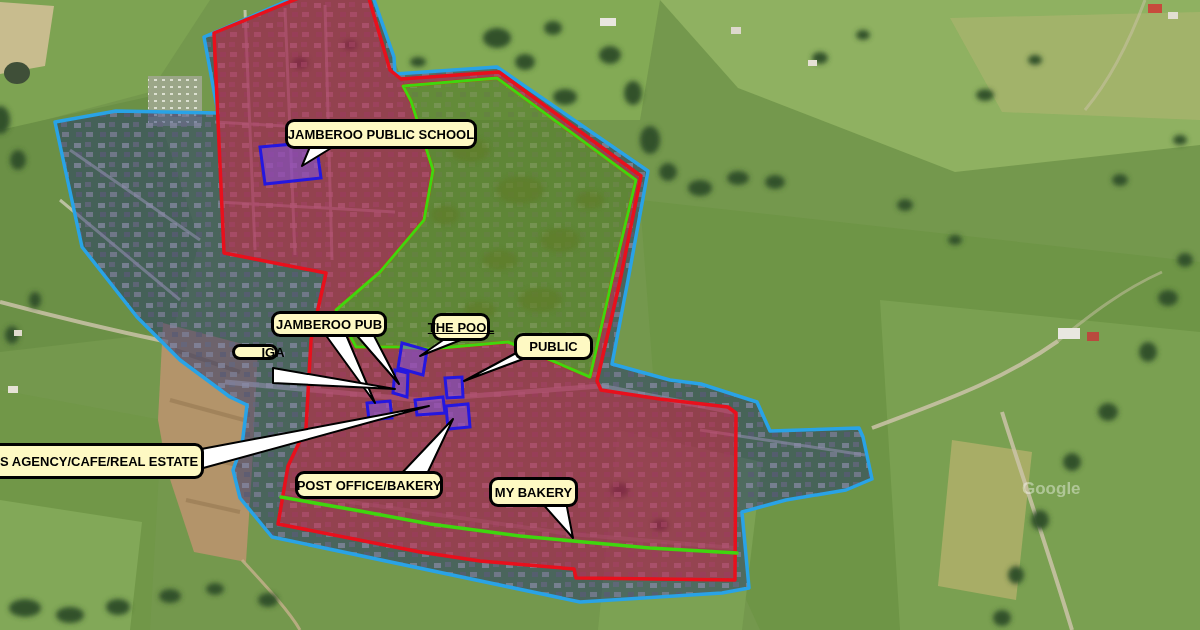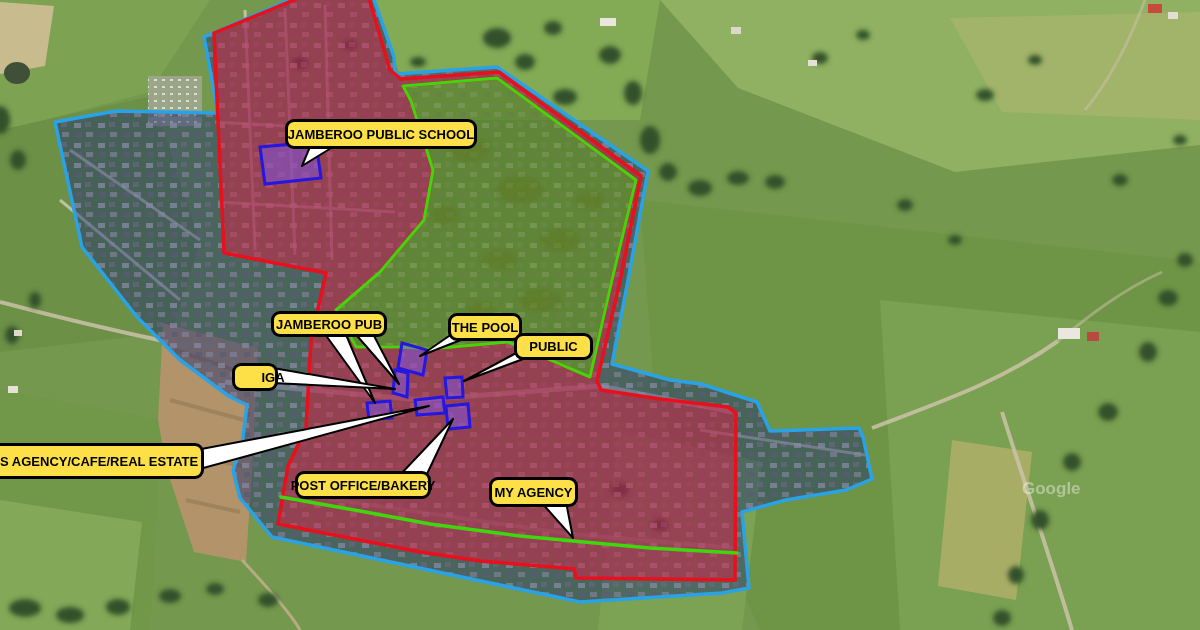--- a/index.html
+++ b/index.html
@@ -3,21 +3,21 @@
 <meta charset="utf-8">
 <style>
   html,body{margin:0;padding:0;background:#222;}
   #stage{
     position:relative;width:1200px;height:630px;overflow:hidden;
     font-family:"Liberation Sans",sans-serif;background:#74984d;
   }
   #basemap{position:absolute;left:0;top:0;width:1200px;height:630px;display:block;}
   .map-label{
     position:absolute;box-sizing:border-box;
-    background:#fde047;border:3px solid #000000;border-radius:9px;
+    background:#fef9c3;border:3px solid #000000;border-radius:9px;
     display:flex;align-items:center;justify-content:center;
     font-weight:bold;font-size:13px;color:#000000;white-space:nowrap;
     letter-spacing:0px;z-index:5;
   }
 </style>
 </head>
 <body>
 
 <div id="stage">
 
@@ -185,24 +185,24 @@
     <polygon points="573,538 541,502 566,502"></polygon>
   </g>
 
   <text x="1022" y="494" font-family="Liberation Sans, sans-serif" font-size="17" font-weight="bold" fill="#ffffff" opacity="0.4">Google</text>
 </svg>
 
   <div class="map-label" style="left:285px;top:119px;width:192px;height:30px;">JAMBEROO PUBLIC SCHOOL</div>
 
   <div class="map-label" style="left:271px;top:311px;width:116px;height:26px;text-align:right;">JAMBEROO PUB</div>
 
-  <div class="map-label" style="left:448px;top:313px;width:74px;height:28px;">THE POOL</div>
+  <div class="map-label" style="left:432px;top:313px;width:58px;height:28px;text-decoration:underline;">THE POOL</div>
 
   <div class="map-label" style="left:514px;top:333px;width:79px;height:27px;">PUBLIC</div>
 
-  <div class="map-label" style="left:232px;top:363px;width:46px;height:28px;padding-left:36px;">IGA</div>
+  <div class="map-label" style="left:232px;top:344px;width:46px;height:16px;padding-left:36px;">IGA</div>
 
   <div class="map-label" style="left:-18px;top:443px;width:222px;height:36px;">WS AGENCY/CAFE/REAL ESTATE</div>
 
-  <div class="map-label" style="left:295px;top:471px;width:136px;height:28px;">POST OFFICE/BAKERY</div>
-
-  <div class="map-label" style="left:489px;top:477px;width:89px;height:30px;">MY AGENCY</div>
+  <div class="map-label" style="left:295px;top:471px;width:148px;height:28px;">POST OFFICE/BAKERY</div>
+
+  <div class="map-label" style="left:489px;top:477px;width:89px;height:30px;">MY BAKERY</div>
 </div>
 
 </body></html>

